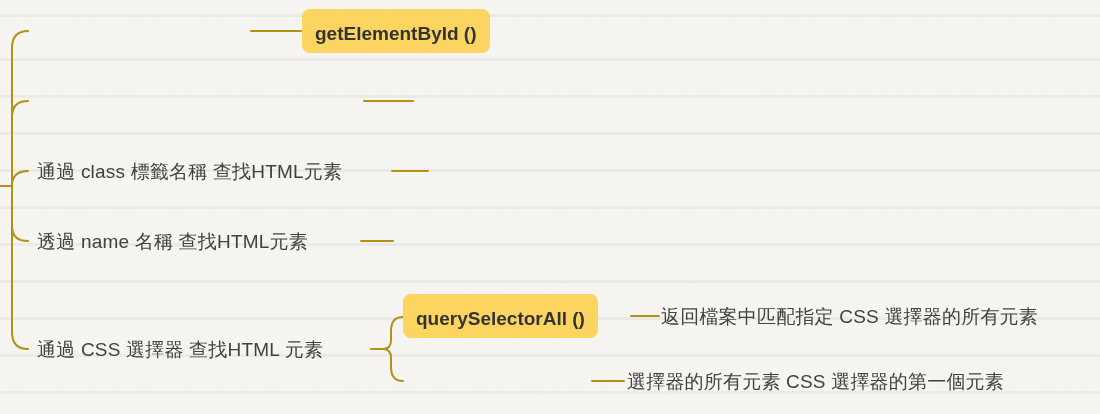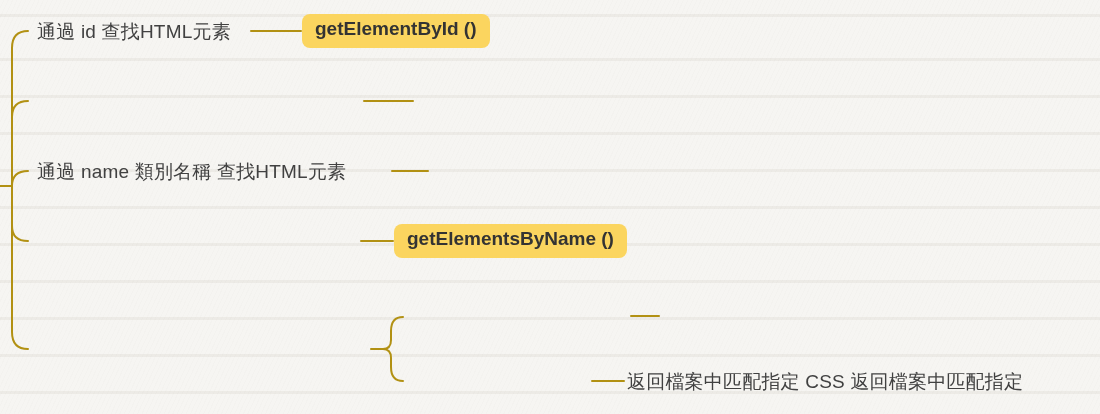--- a/index.html
+++ b/index.html
@@ -25,21 +25,21 @@
   .connectors{position:absolute;left:0;top:0;width:1100px;height:414px;}
   .connectors path{fill:none;stroke:#b29113;stroke-width:2;stroke-linecap:round;}
   .node-label{
     position:absolute;transform:translateY(-50%);
     font-size:19px;color:#414141;white-space:nowrap;line-height:1;
     letter-spacing:0.2px;
   }
   .topic-box{
     position:absolute;transform:translateY(-50%);
     background:#fbd55f;border-radius:8px;
-    padding:5px 13px 10px 13px;
+    padding:15px 13px 10px 13px;
     font-size:19px;font-weight:bold;color:#333333;
     white-space:nowrap;line-height:1;
   }
 </style>
 </head>
 <body>
 
 <div class="canvas">
 
   <svg class="connectors" viewBox="0 0 1100 414" aria-hidden="true">
@@ -58,25 +58,27 @@
     <path d="M 361 241 L 393 241"></path>
 
     <path d="M 371 349 L 383 349"></path>
     <path d="M 383 349 Q 391 349 391 340 L 391 331 Q 391 317 403 317"></path>
     <path d="M 383 349 Q 391 349 391 358 L 391 367 Q 391 381 403 381"></path>
 
     <path d="M 631 316 L 659 316"></path>
     <path d="M 592 381 L 624 381"></path>
   </svg>
 
-  <span class="node-label" style="left:37px;top:31px">通過 id 查找HTML元素</span>
   <span class="topic-box" style="left:302px;top:31px">getElementById ()</span>
 
 
-  <span class="node-label" style="left:37px;top:171px">通過 name 類別名稱 查找HTML元素</span>
+  <span class="node-label" style="left:37px;top:171px">通過 class 標籤名稱 查找HTML元素</span>
 
-  <span class="topic-box" style="left:394px;top:241px">getElementsByName ()</span>
+  <span class="node-label" style="left:37px;top:241px">透過 name 名稱 查找HTML元素</span>
 
+  <span class="node-label" style="left:37px;top:349px">通過 CSS 選擇器 查找HTML 元素</span>
 
+  <span class="topic-box" style="left:403px;top:316px">querySelectorAll ()</span>
+  <span class="node-label" style="left:661px;top:316px">返回檔案中匹配指定 CSS 選擇器的所有元素</span>
 
-  <span class="node-label" style="left:627px;top:381px">返回檔案中匹配指定 CSS 返回檔案中匹配指定</span>
+  <span class="node-label" style="left:627px;top:381px">選擇器的所有元素 CSS 選擇器的第一個元素</span>
 
 </div>
 
 </body></html>

